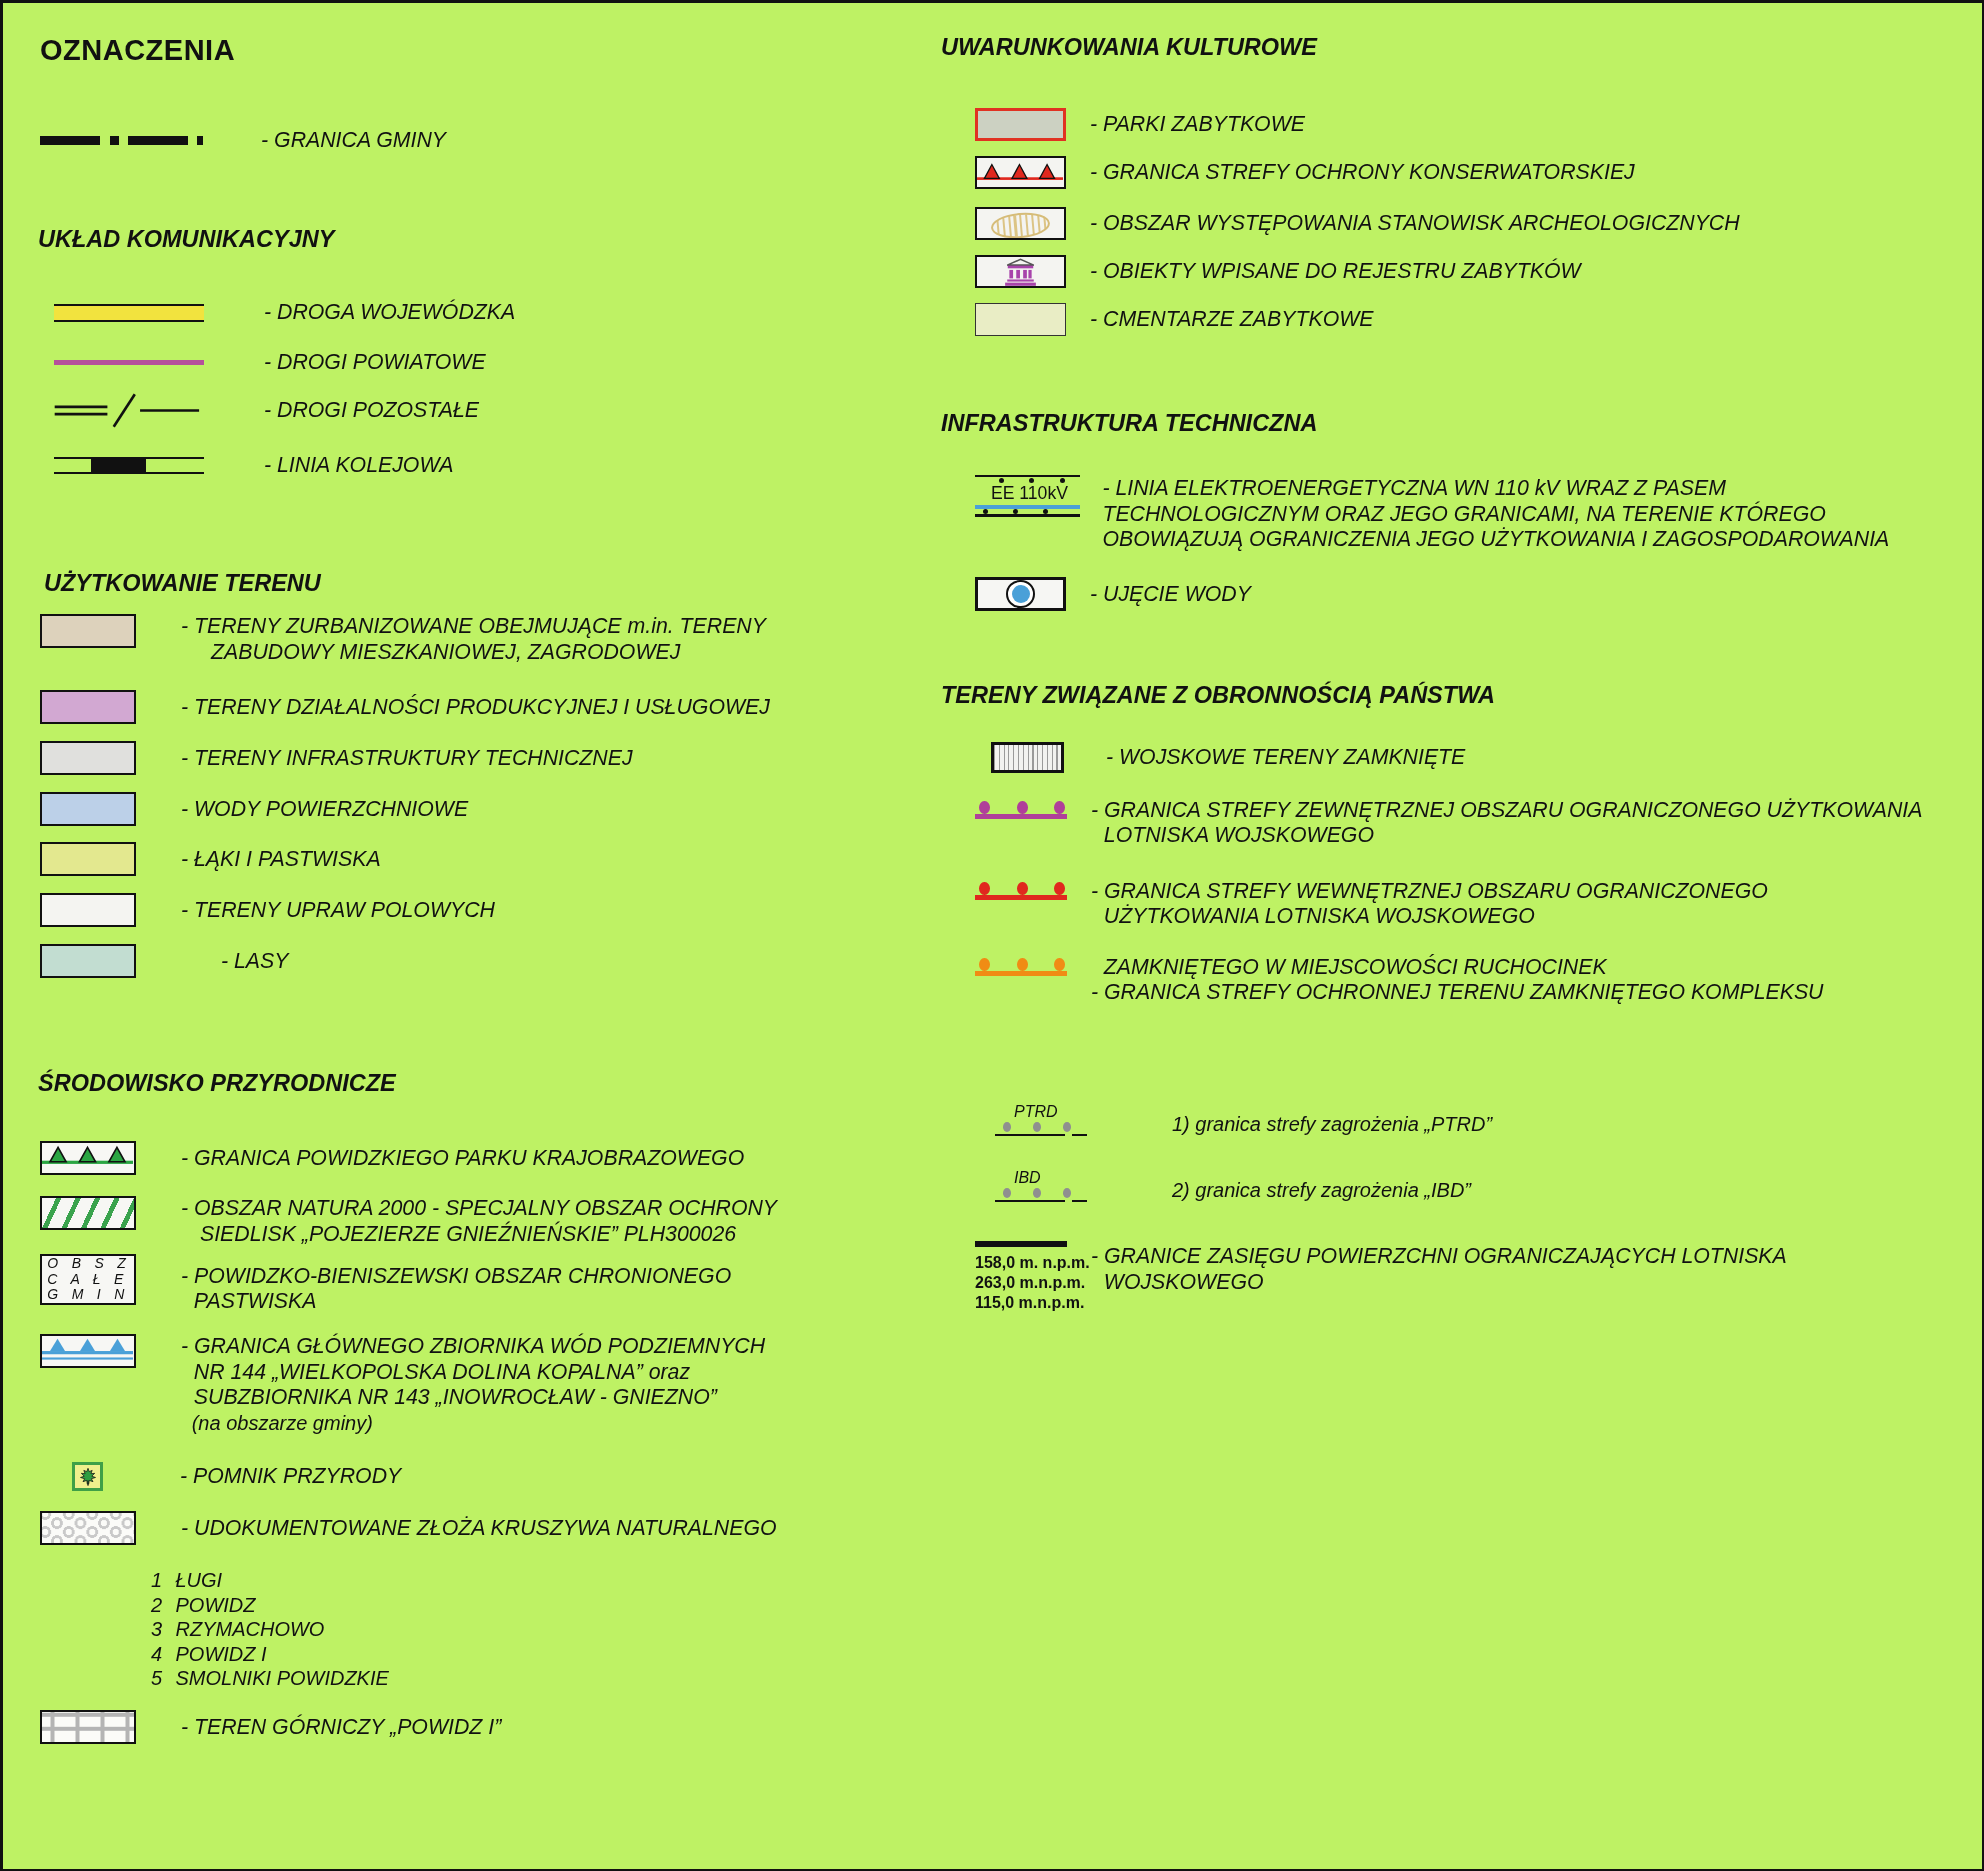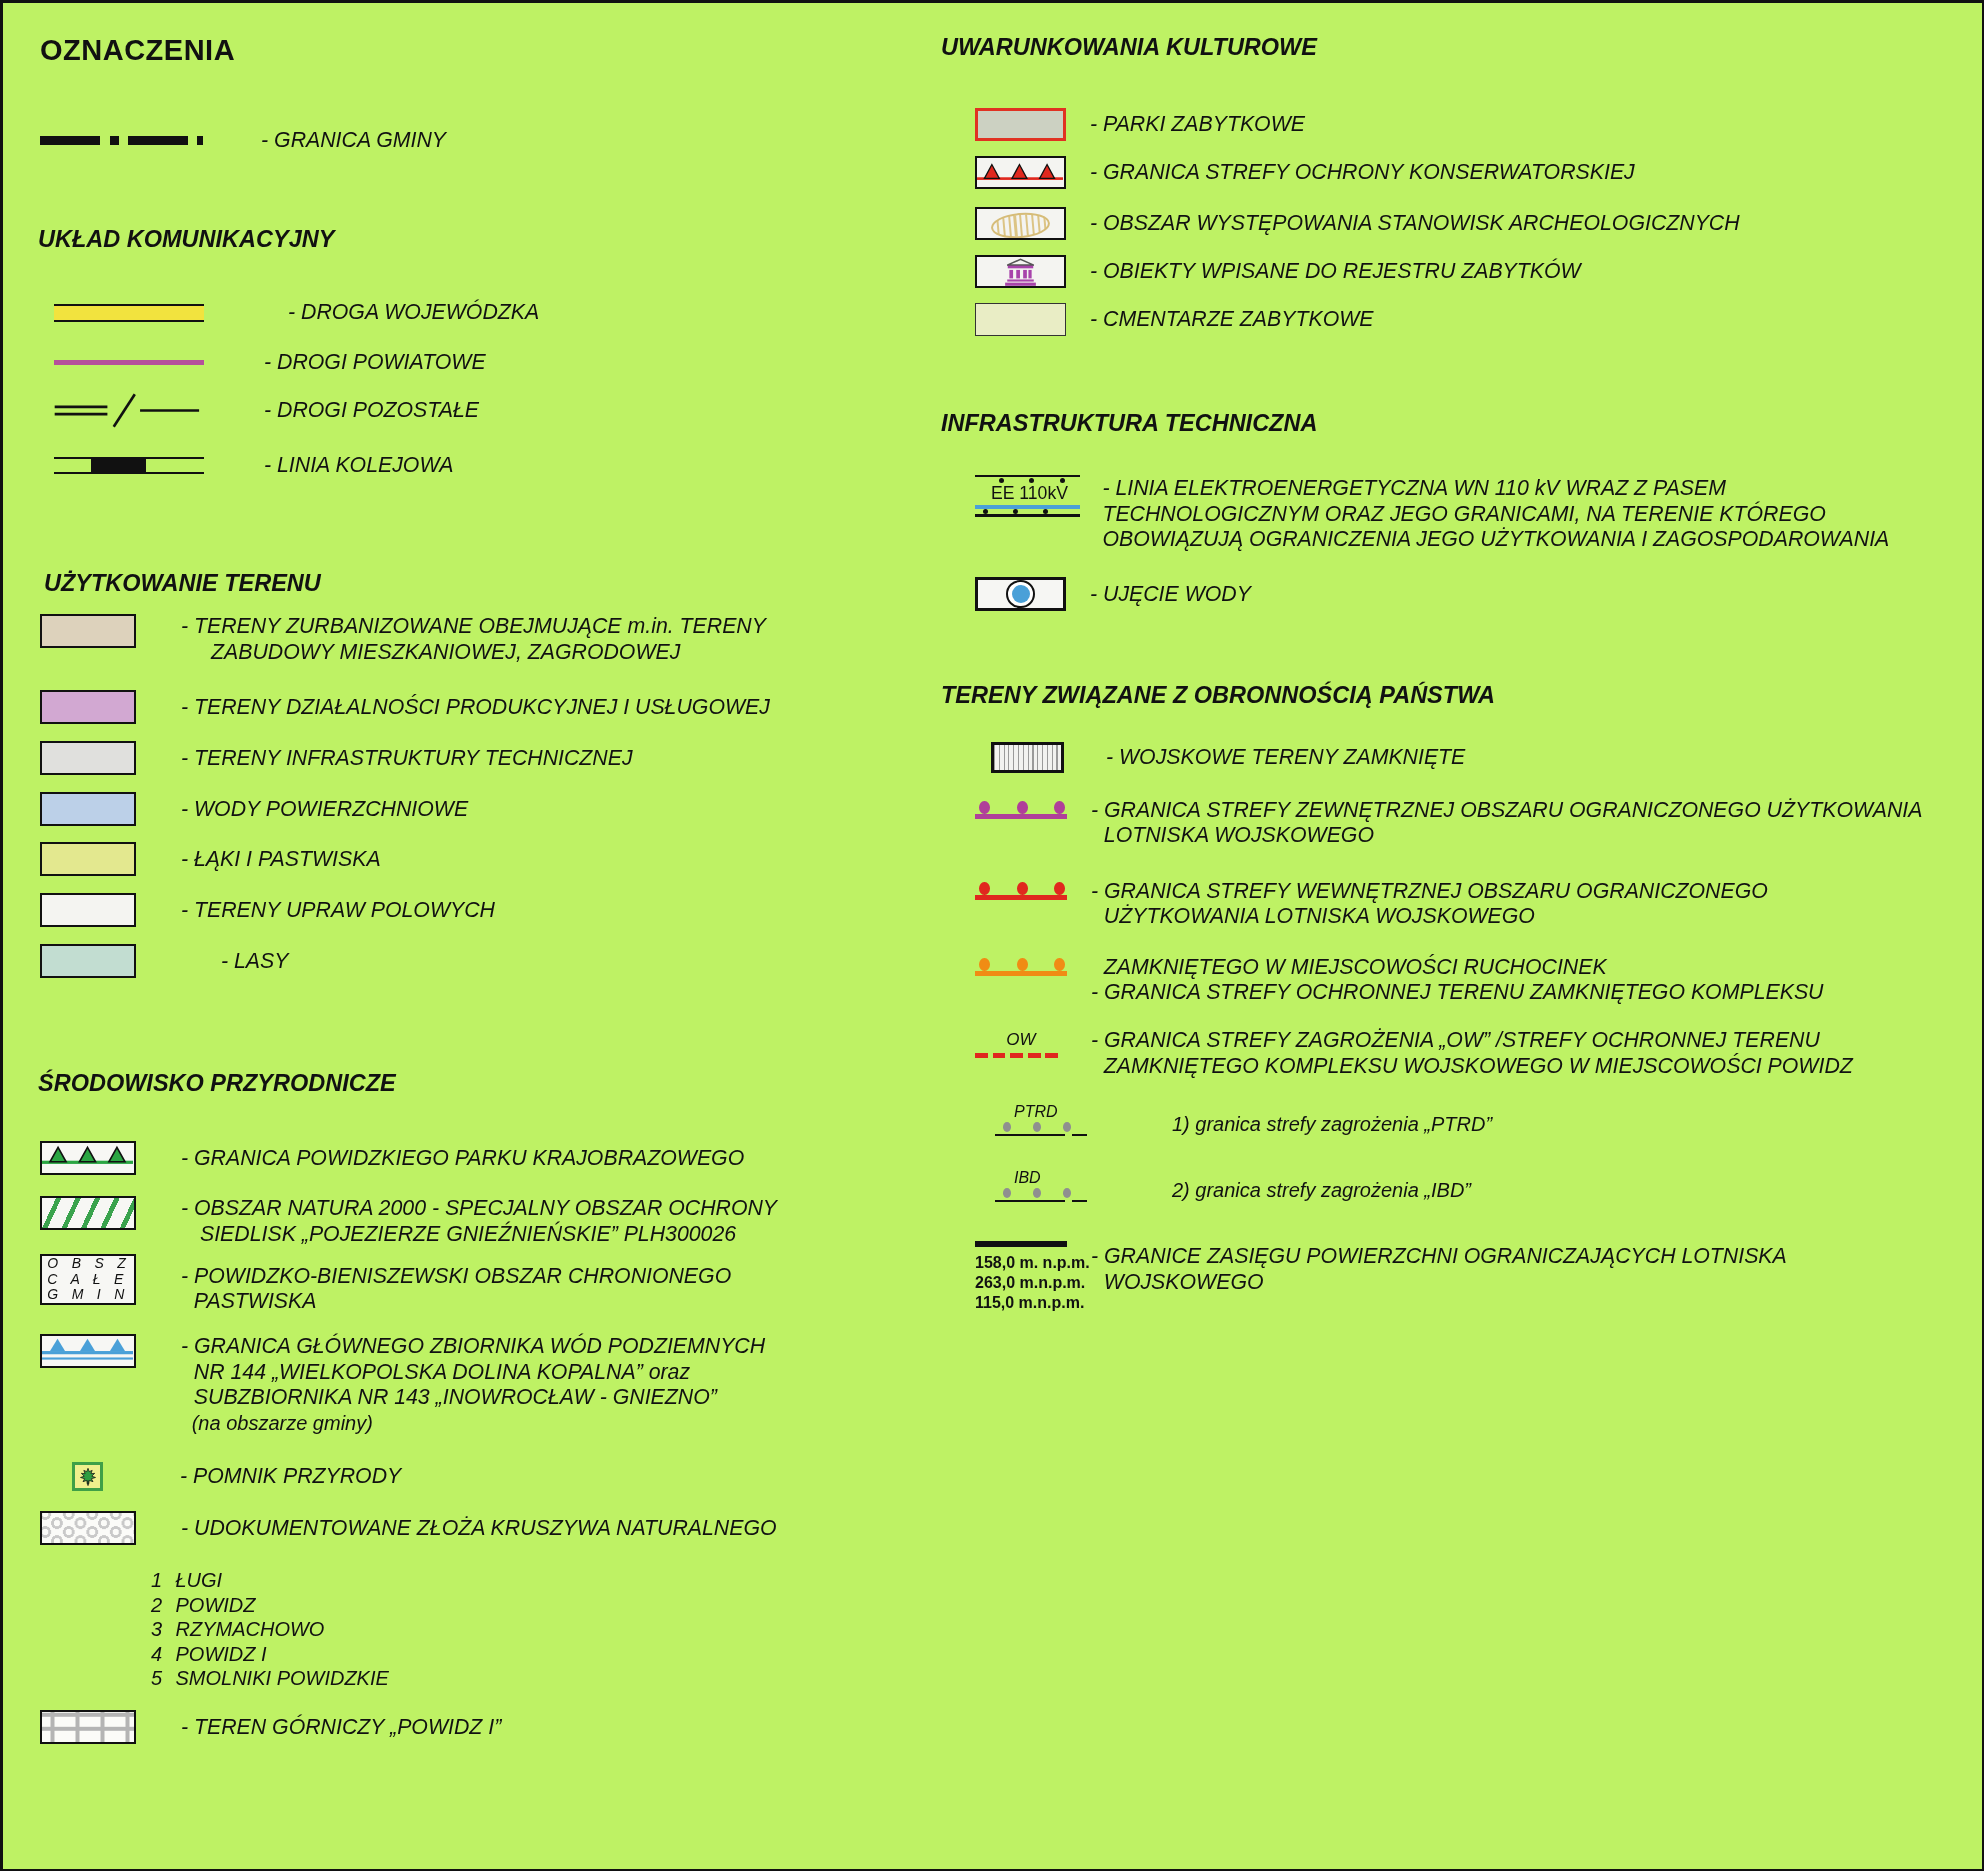--- a/index.html
+++ b/index.html
@@ -101,21 +101,21 @@
       <div class="bar"></div>
         <div class="sq"></div>
         <div class="bar bar2"></div>
         <div class="sq sq2"></div>
     </div>
     <div class="lab" style="margin-left:58px;">- GRANICA GMINY</div>
   </div>
 
   <div class="hdr" style="left:35px;top:223px;">UKŁAD KOMUNIKACYJNY</div>
 
-  <div class="row" style="left:51px;top:296px;gap:24px;">
+  <div class="row" style="left:51px;top:296px;">
     <div class="sym-woj"></div>
     <div class="lab" style="margin-left:60px;">- DROGA WOJEWÓDZKA</div>
   </div>
   <div class="row" style="left:51px;top:346px;">
     <div class="sym-pow"></div>
     <div class="lab" style="margin-left:60px;">- DROGI POWIATOWE</div>
   </div>
   <div class="row" style="left:51px;top:388px;">
     <svg width="150" height="39" viewBox="0 0 282 74">
       <line x1="0" y1="30" x2="100" y2="30" stroke="#111" stroke-width="5"></line>
@@ -378,36 +378,20 @@
         <b class="d d2"></b>
         <b class="d d3"></b>
         <i class="l"></i>
     </div>
     <div class="lab-block" style="margin-left:24px;margin-top:-3.2px;">
       <div class="lab ind3">ZAMKNIĘTEGO W MIEJSCOWOŚCI RUCHOCINEK</div>
       <div class="lab">- GRANICA STREFY OCHRONNEJ TERENU ZAMKNIĘTEGO KOMPLEKSU</div>
     </div>
   </div>
 
-  <div class="row top" style="left:972px;top:1027px;">
-    <div class="sym-ow">
-      <div class="t">OW</div>
-      <div class="ow-dash">
-          <i></i>
-          <i></i>
-          <i></i>
-          <i></i>
-          <i></i>
-        </div>
-    </div>
-    <div class="lab-block" style="margin-left:24px;margin-top:-2.1px;">
-      <div class="lab">- GRANICA STREFY ZAGROŻENIA „OW” /STREFY OCHRONNEJ TERENU</div>
-      <div class="lab ind3">ZAMKNIĘTEGO KOMPLEKSU WOJSKOWEGO W MIEJSCOWOŚCI POWIDZ</div>
-    </div>
-  </div>
 
   <div class="row top" style="left:992px;top:1100px;">
     <div class="sym-gd">
       <div class="t">PTRD</div>
       <div class="gdots">
           <i></i>
           <i></i>
           <i></i>
         </div>
       <div class="gline"></div>

